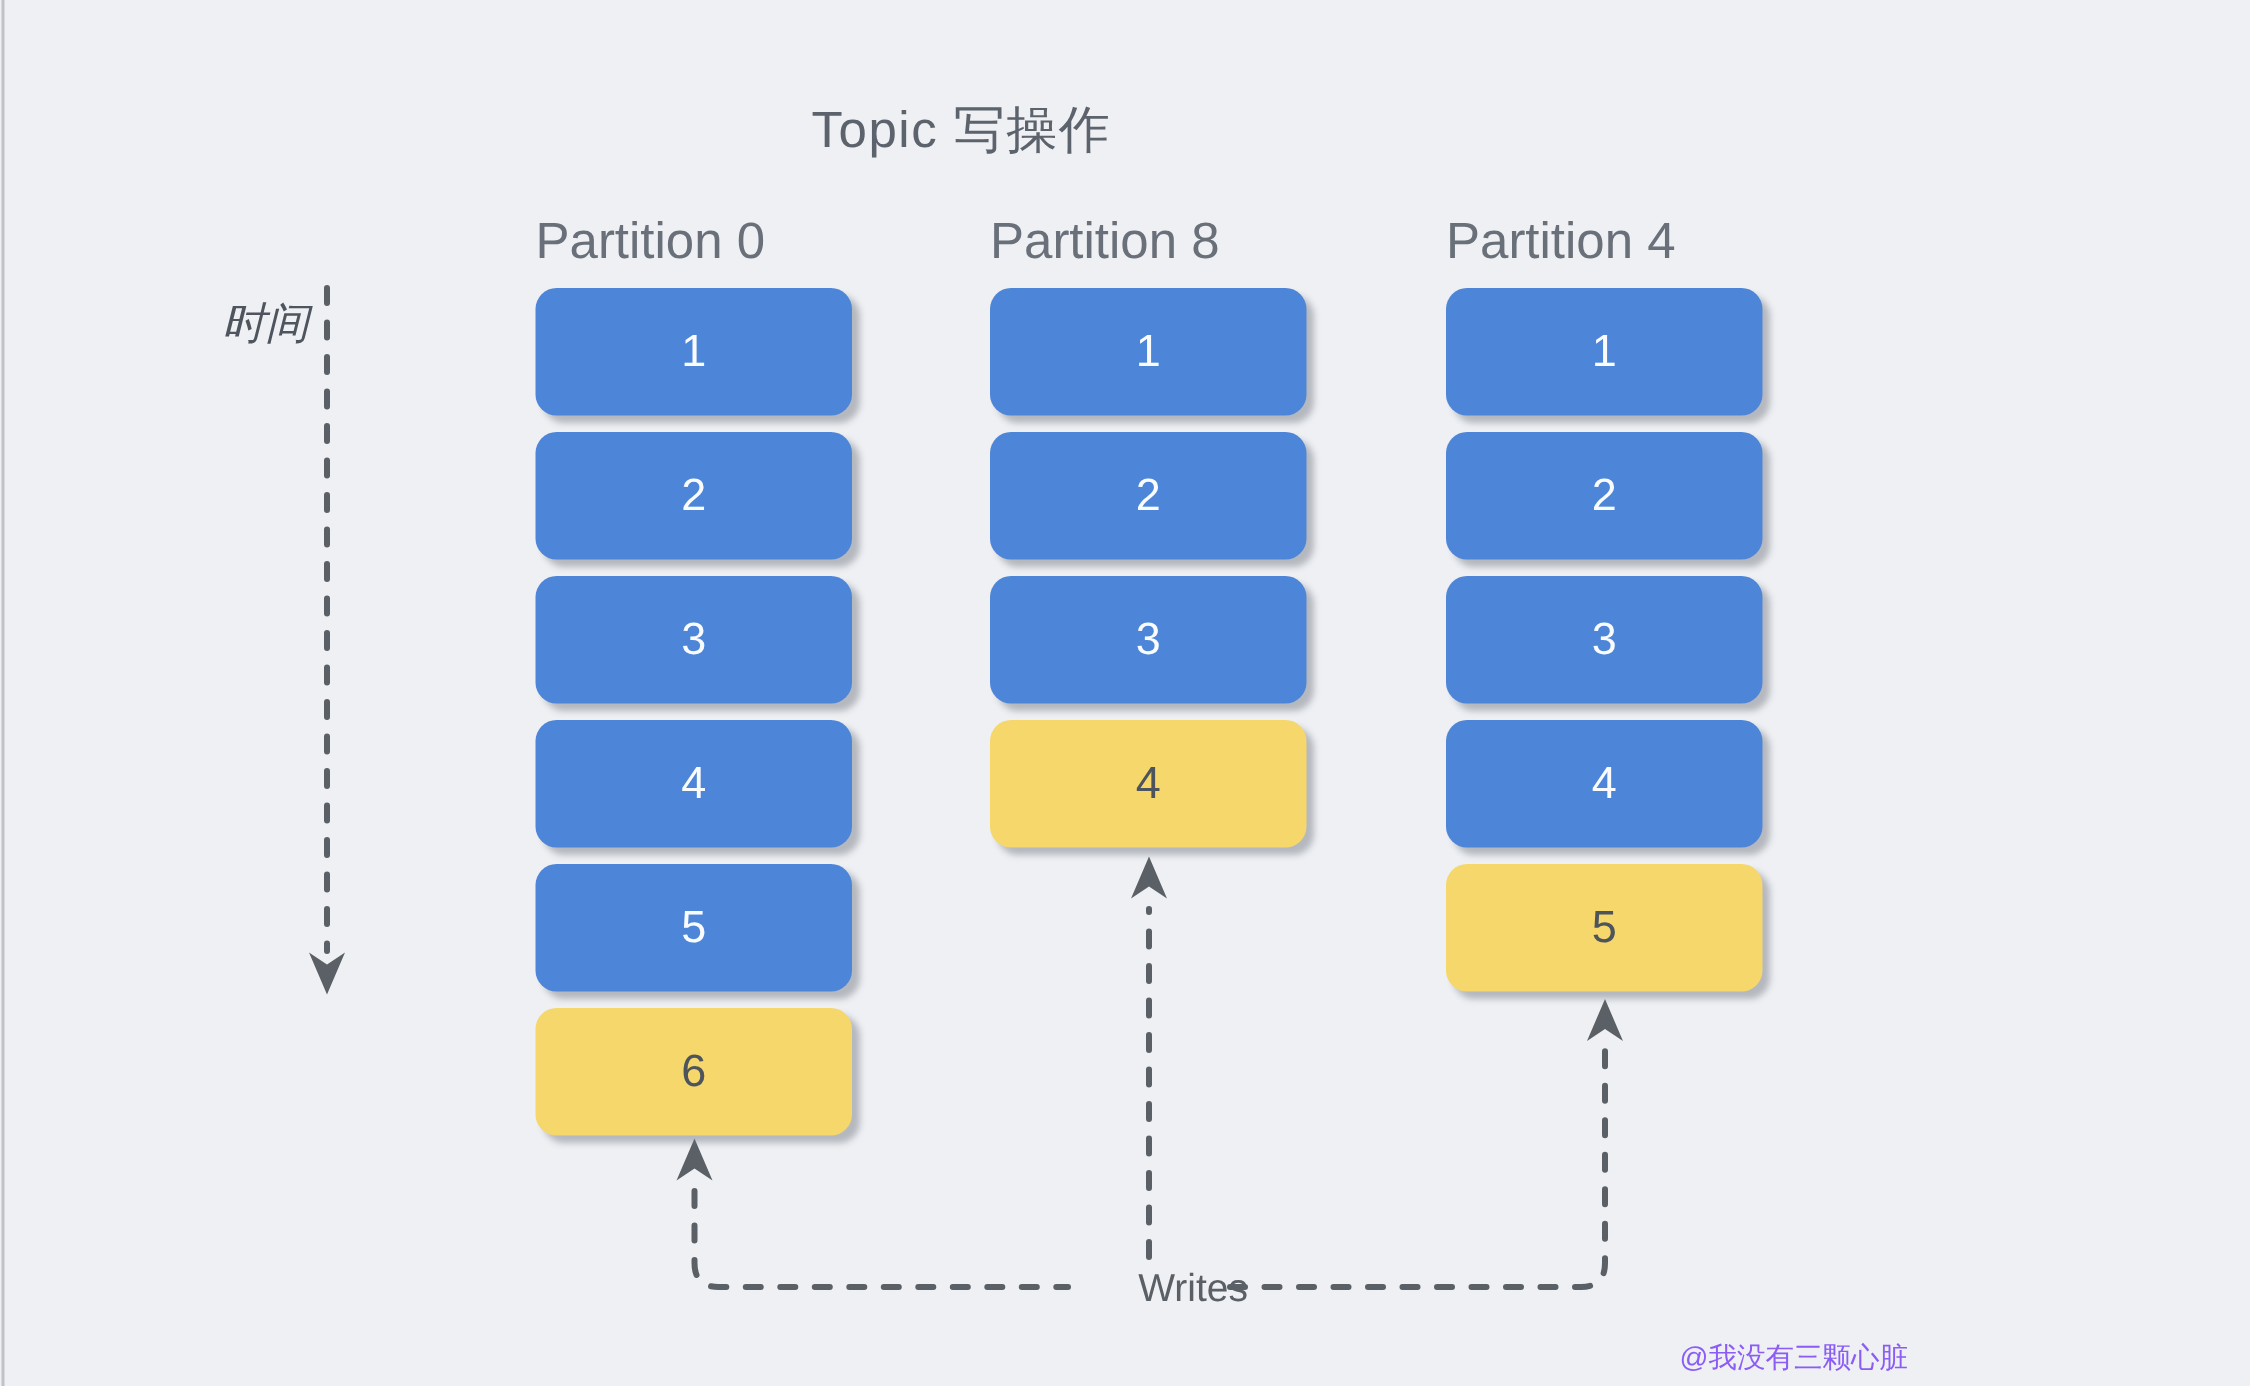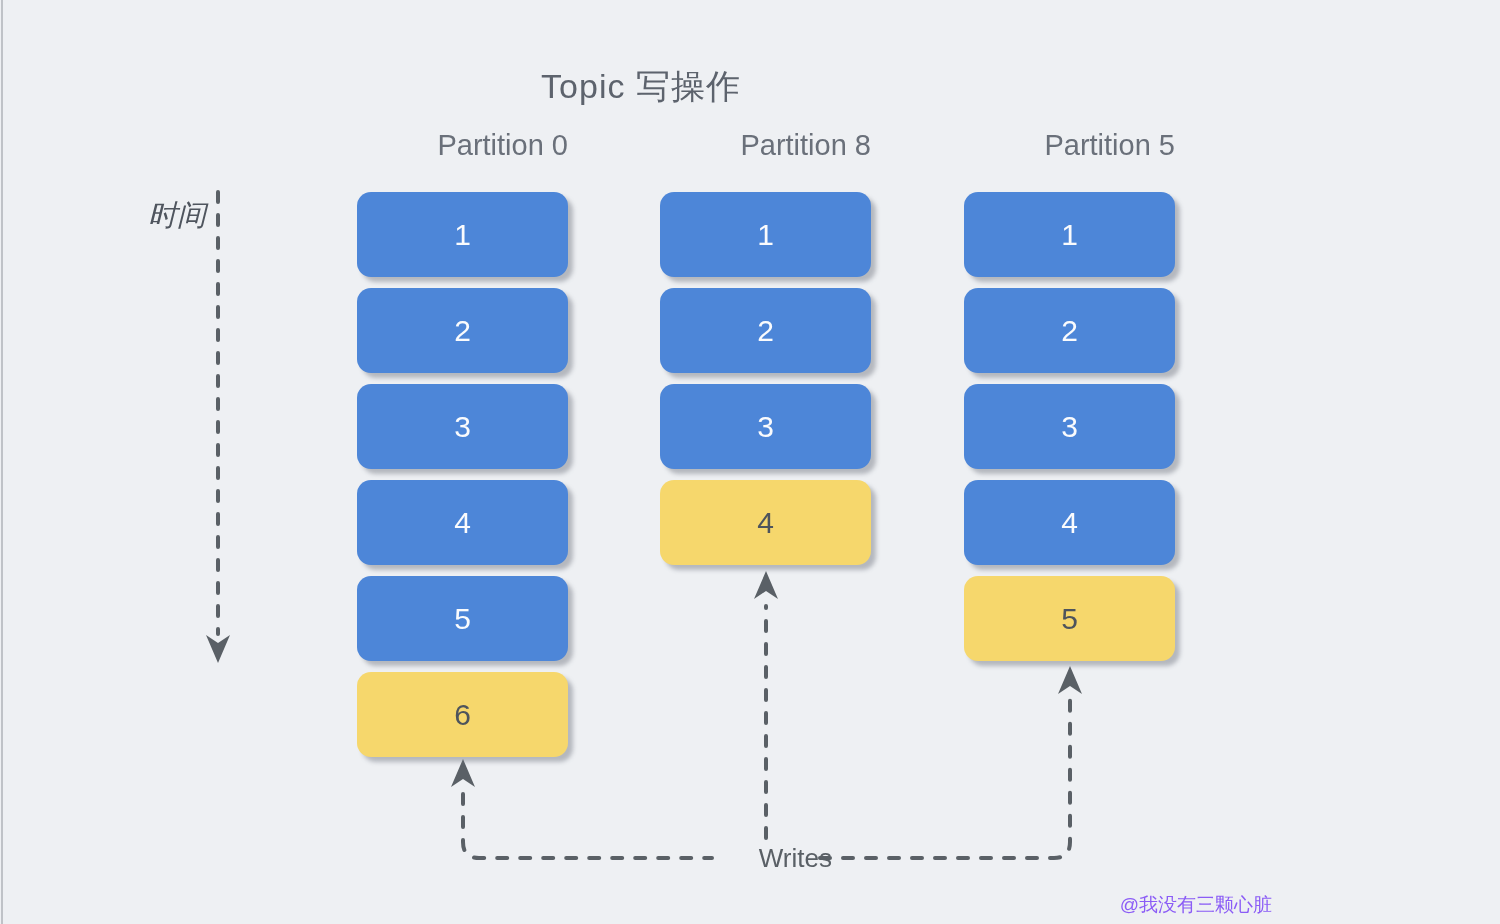--- a/index.html
+++ b/index.html
@@ -27,24 +27,24 @@
     top: 64px; left: 0;
     width: 100%;
     text-align: center;
     font-size: 34px;
     font-weight: 500;
     letter-spacing: 1px;
     color: var(--heading, #5d636d);
   }
   .col-header {
     position: absolute;
-    top: 129px;
+    top: 142px;
     width: 211px;
-    text-align: right;
-    font-size: 29px;
+    text-align: left;
+    font-size: 34px;
     color: #6a707a;
   }
   .msg {
     position: absolute;
     width: 211px;
     height: 85px;
     border-radius: 14px;
     display: flex;
     align-items: center;
     justify-content: center;
@@ -129,21 +129,21 @@
       <div class="msg committed" style="left: 357px; top: 288px;">2</div>
       <div class="msg committed" style="left: 357px; top: 384px;">3</div>
       <div class="msg committed" style="left: 357px; top: 480px;">4</div>
       <div class="msg committed" style="left: 357px; top: 576px;">5</div>
       <div class="msg writing" style="left: 357px; top: 672px;">6</div>
       <div class="col-header" style="left: 660px;">Partition 8</div>
       <div class="msg committed" style="left: 660px; top: 192px;">1</div>
       <div class="msg committed" style="left: 660px; top: 288px;">2</div>
       <div class="msg committed" style="left: 660px; top: 384px;">3</div>
       <div class="msg writing" style="left: 660px; top: 480px;">4</div>
-      <div class="col-header" style="left: 964px;">Partition 5</div>
+      <div class="col-header" style="left: 964px;">Partition 4</div>
       <div class="msg committed" style="left: 964px; top: 192px;">1</div>
       <div class="msg committed" style="left: 964px; top: 288px;">2</div>
       <div class="msg committed" style="left: 964px; top: 384px;">3</div>
       <div class="msg committed" style="left: 964px; top: 480px;">4</div>
       <div class="msg writing" style="left: 964px; top: 576px;">5</div>
     </div>
 
   <div class="writes-label">Writes</div>
 
   <div class="watermark">@我没有三颗心脏</div>

